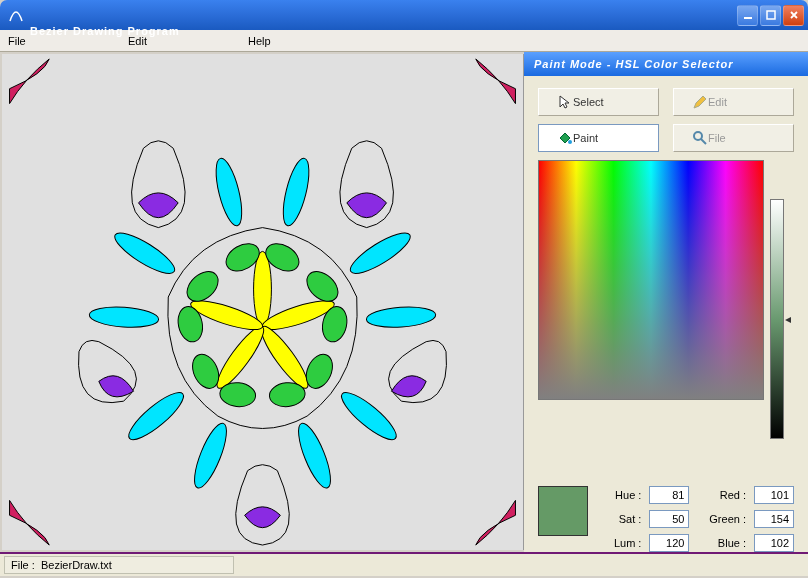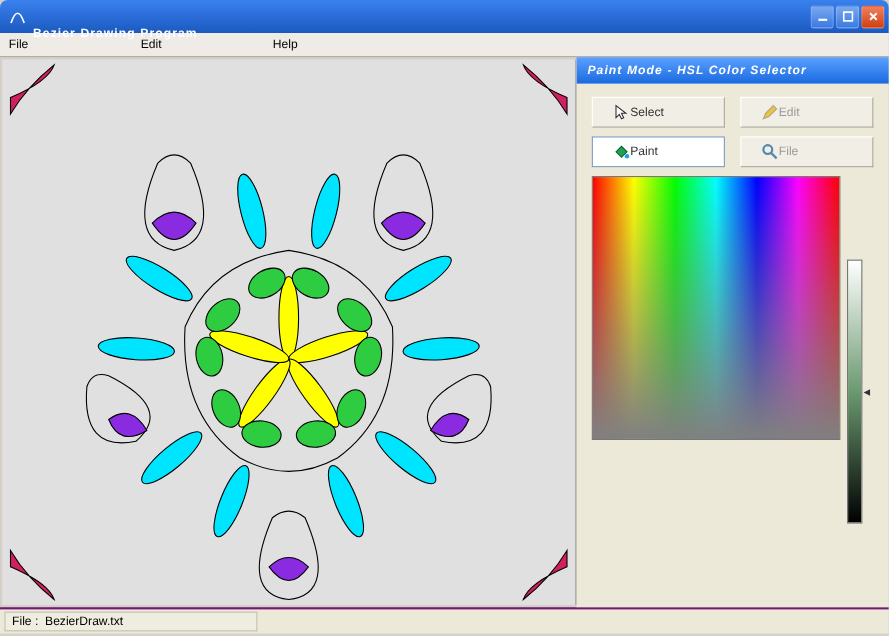--- a/index.html
+++ b/index.html
@@ -264,20 +264,39 @@
     </div>
 
     <div class="color-area">
       <div class="hue-field"></div>
       <div class="lum-col">
         <div class="lum-bar"></div>
         <span class="lum-mark">◂</span>
       </div>
     </div>
 
+    <div class="readout">
+      <div class="swatch" id="swatch" style="background: rgb(101, 154, 102);"></div>
+      <div class="rgrid">
+        <label>Hue :</label>
+        <input value="81" style="">
+        <label>Red :</label>
+        <input value="101" style="">
+
+        <label>Sat :</label>
+        <input value="50" style="">
+        <label>Green :</label>
+        <input value="154" style="">
+
+        <label>Lum :</label>
+        <input value="120" style="">
+        <label>Blue :</label>
+        <input value="102" style="">
+      </div>
+    </div>
   </div>
 </div>
 
 <div class="statusbar">
   <div class="status-cell file">
     <span>File :</span>&nbsp;&nbsp;
     <span>BezierDraw.txt</span>
   </div>
 </div>
 

